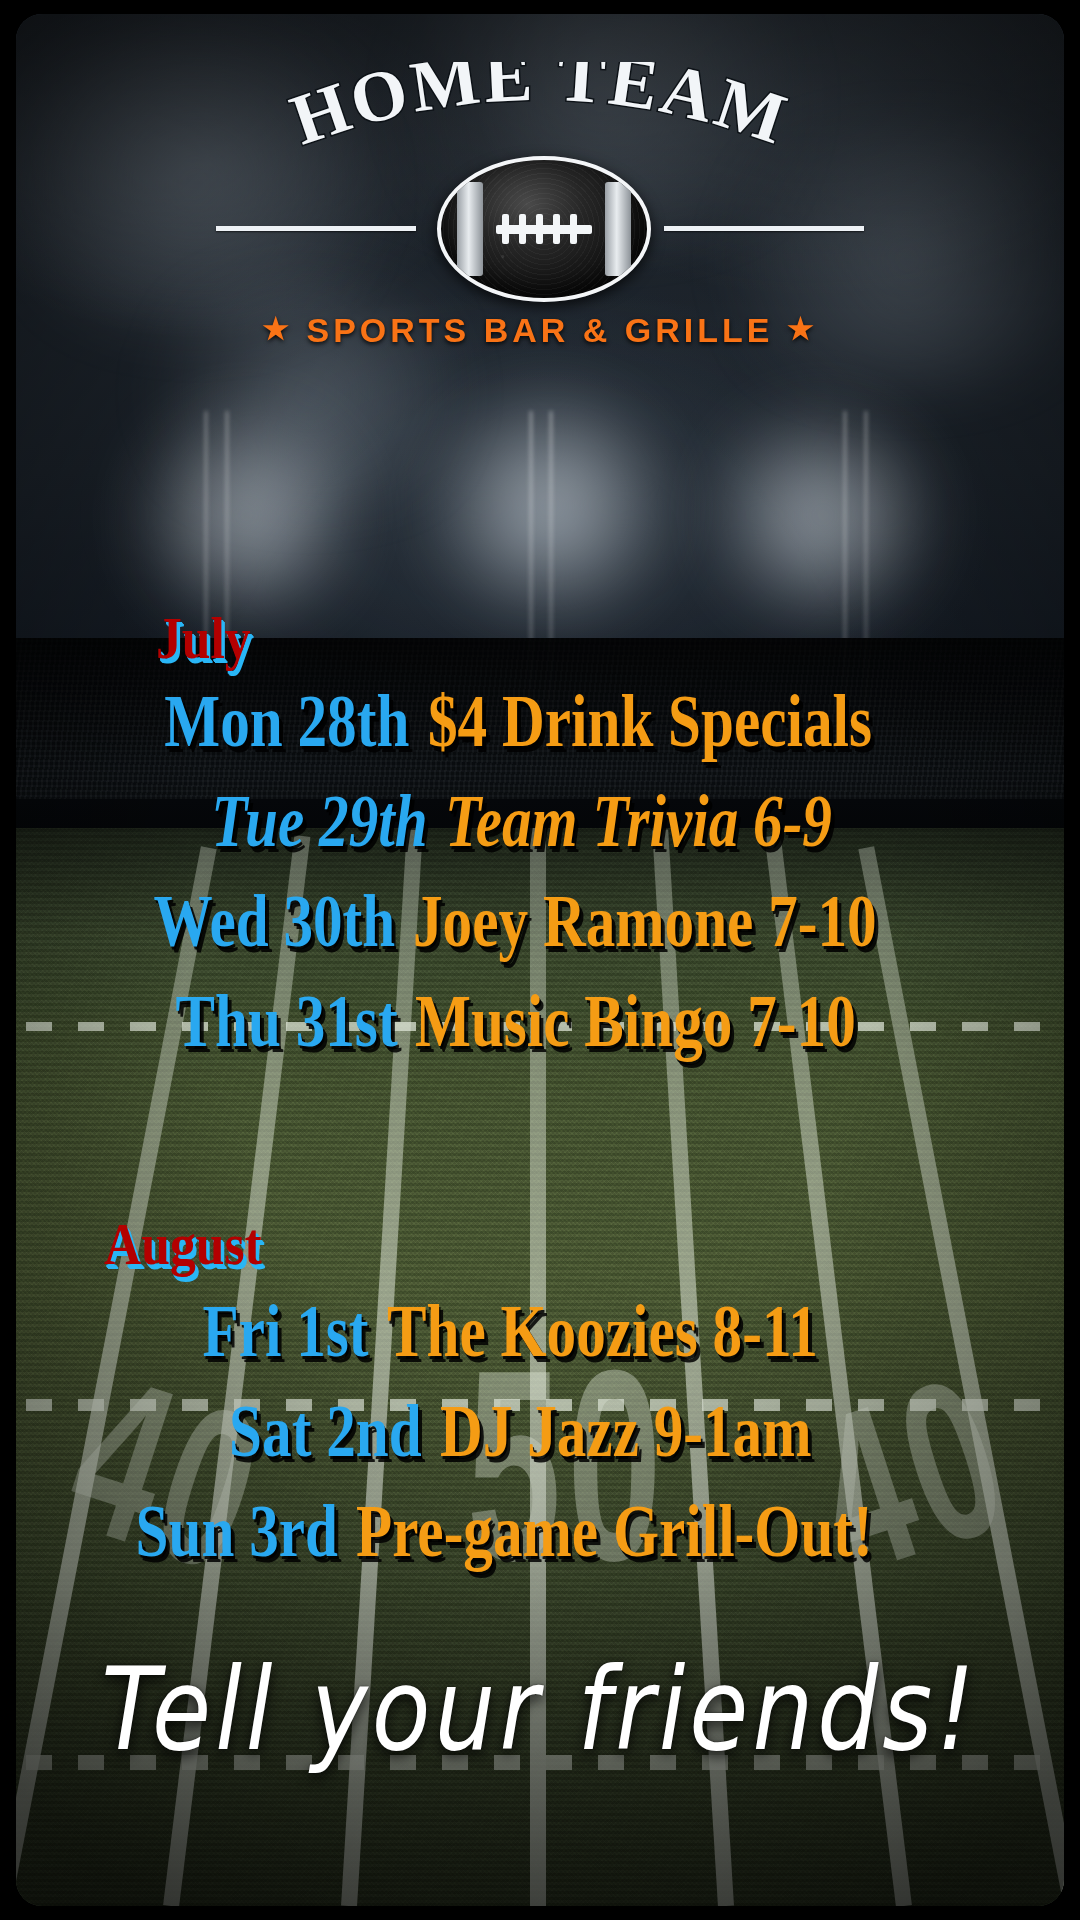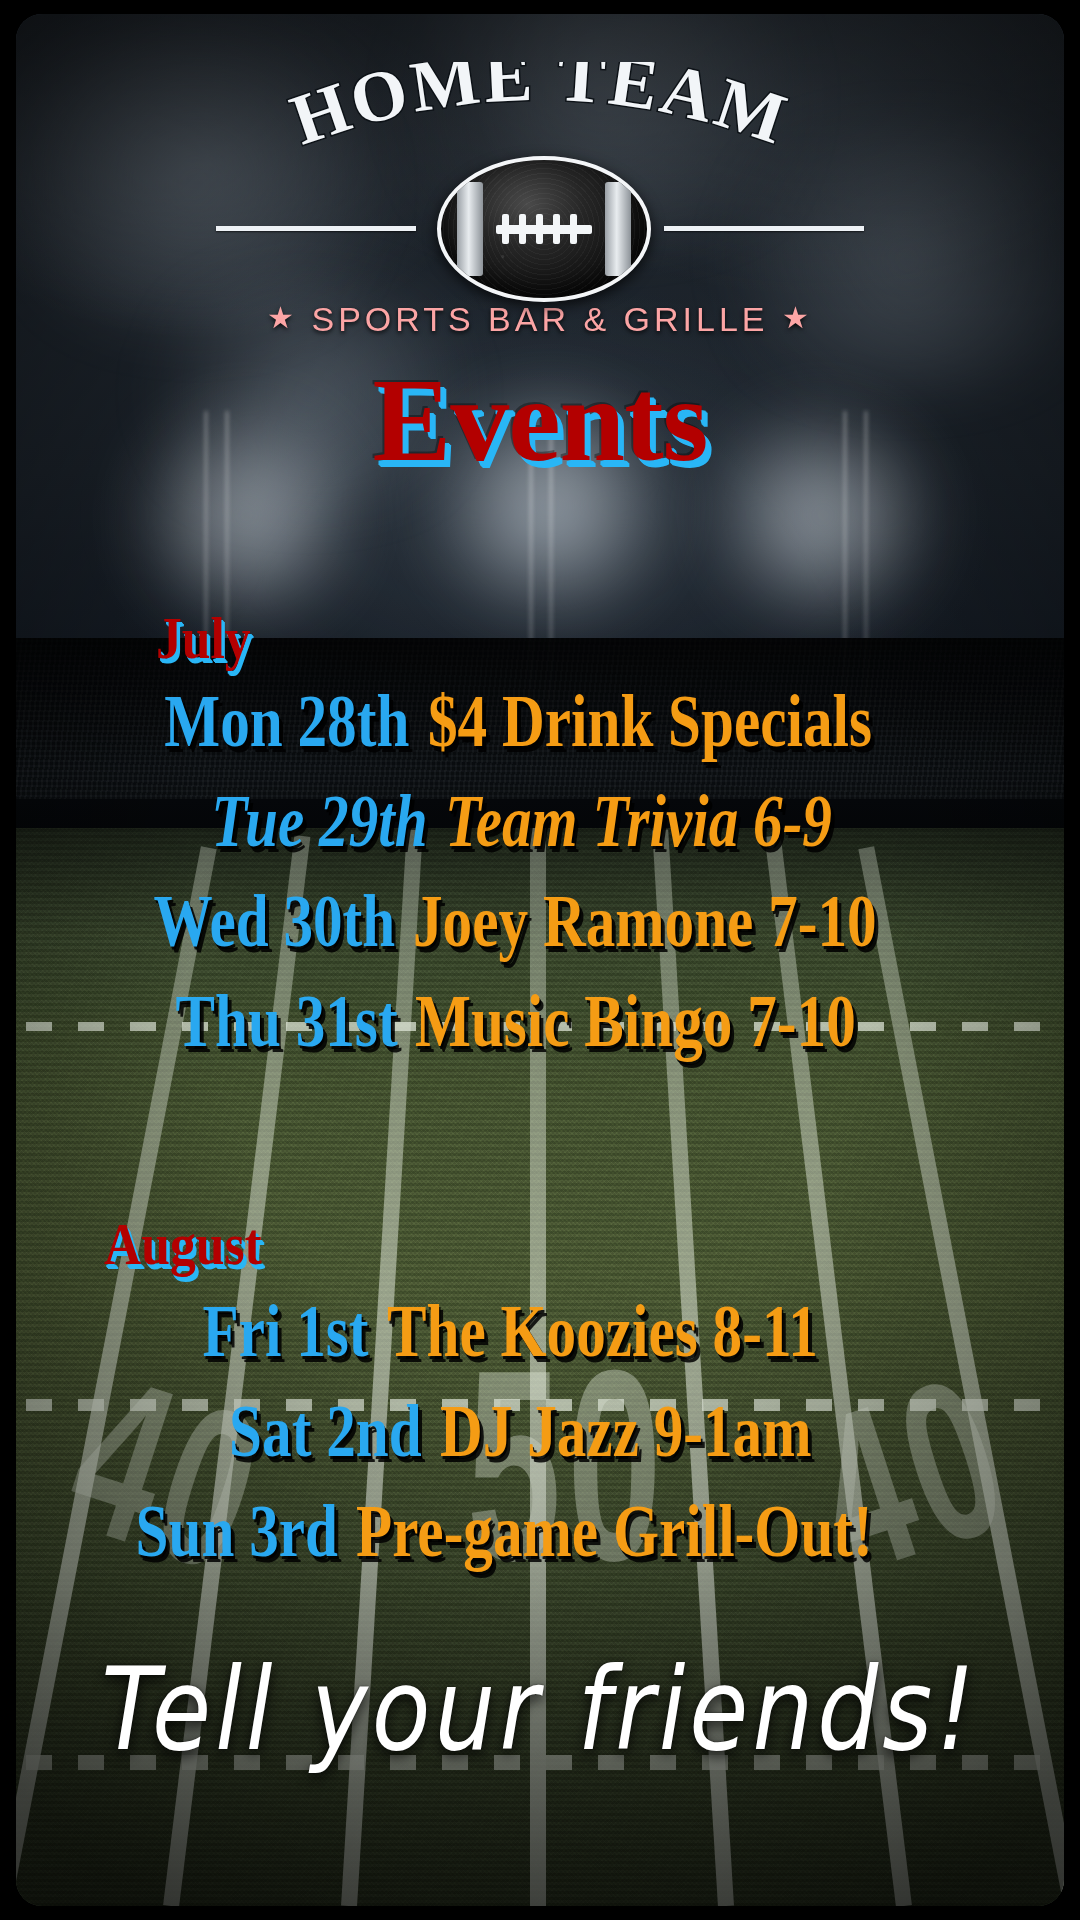--- a/index.html
+++ b/index.html
@@ -230,26 +230,26 @@
   }
   .ball-texture {
     position: absolute; inset: 0;
     background:
       radial-gradient(circle at 30% 70%, rgba(255,255,255,.12) 0 1px, rgba(0,0,0,0) 2px),
       repeating-radial-gradient(circle at 50% 50%, rgba(255,255,255,.05) 0 1px, rgba(0,0,0,0) 1px 5px);
     opacity: .8;
   }
 
   .tagline {
-    margin-top: 2px;
+    margin-top: 13px;
     font-family: "Liberation Sans", sans-serif;
-    font-weight: 400;
+    font-weight: 700;
     font-size: 34px;
     letter-spacing: 4px;
-    color: #fca5a5;
+    color: #f97316;
     text-shadow: 0 2px 4px rgba(0,0,0,.85);
     white-space: nowrap;
   }
   .tagline .star { font-size: 30px; vertical-align: 3px; }
 
   
   .events-title {
     position: absolute;
     top: 348px;
     left: 0; right: 0;
@@ -420,21 +420,20 @@
           </div>
         </div>
 
         <div class="tagline">
           <span class="star">★</span>
           <span>SPORTS BAR &amp; GRILLE</span>
           <span class="star">★</span>
         </div>
       </div>
 
-      <div class="events-title">Events</div>
 
       <div class="month july">July</div>
       <div class="month august">August</div>
 
       <div class="schedule">
 
         <div class="row" style="top:660px;">
           <span class="day">Mon 28th</span>
           <span class="event">$4 Drink Specials</span>
         </div>

